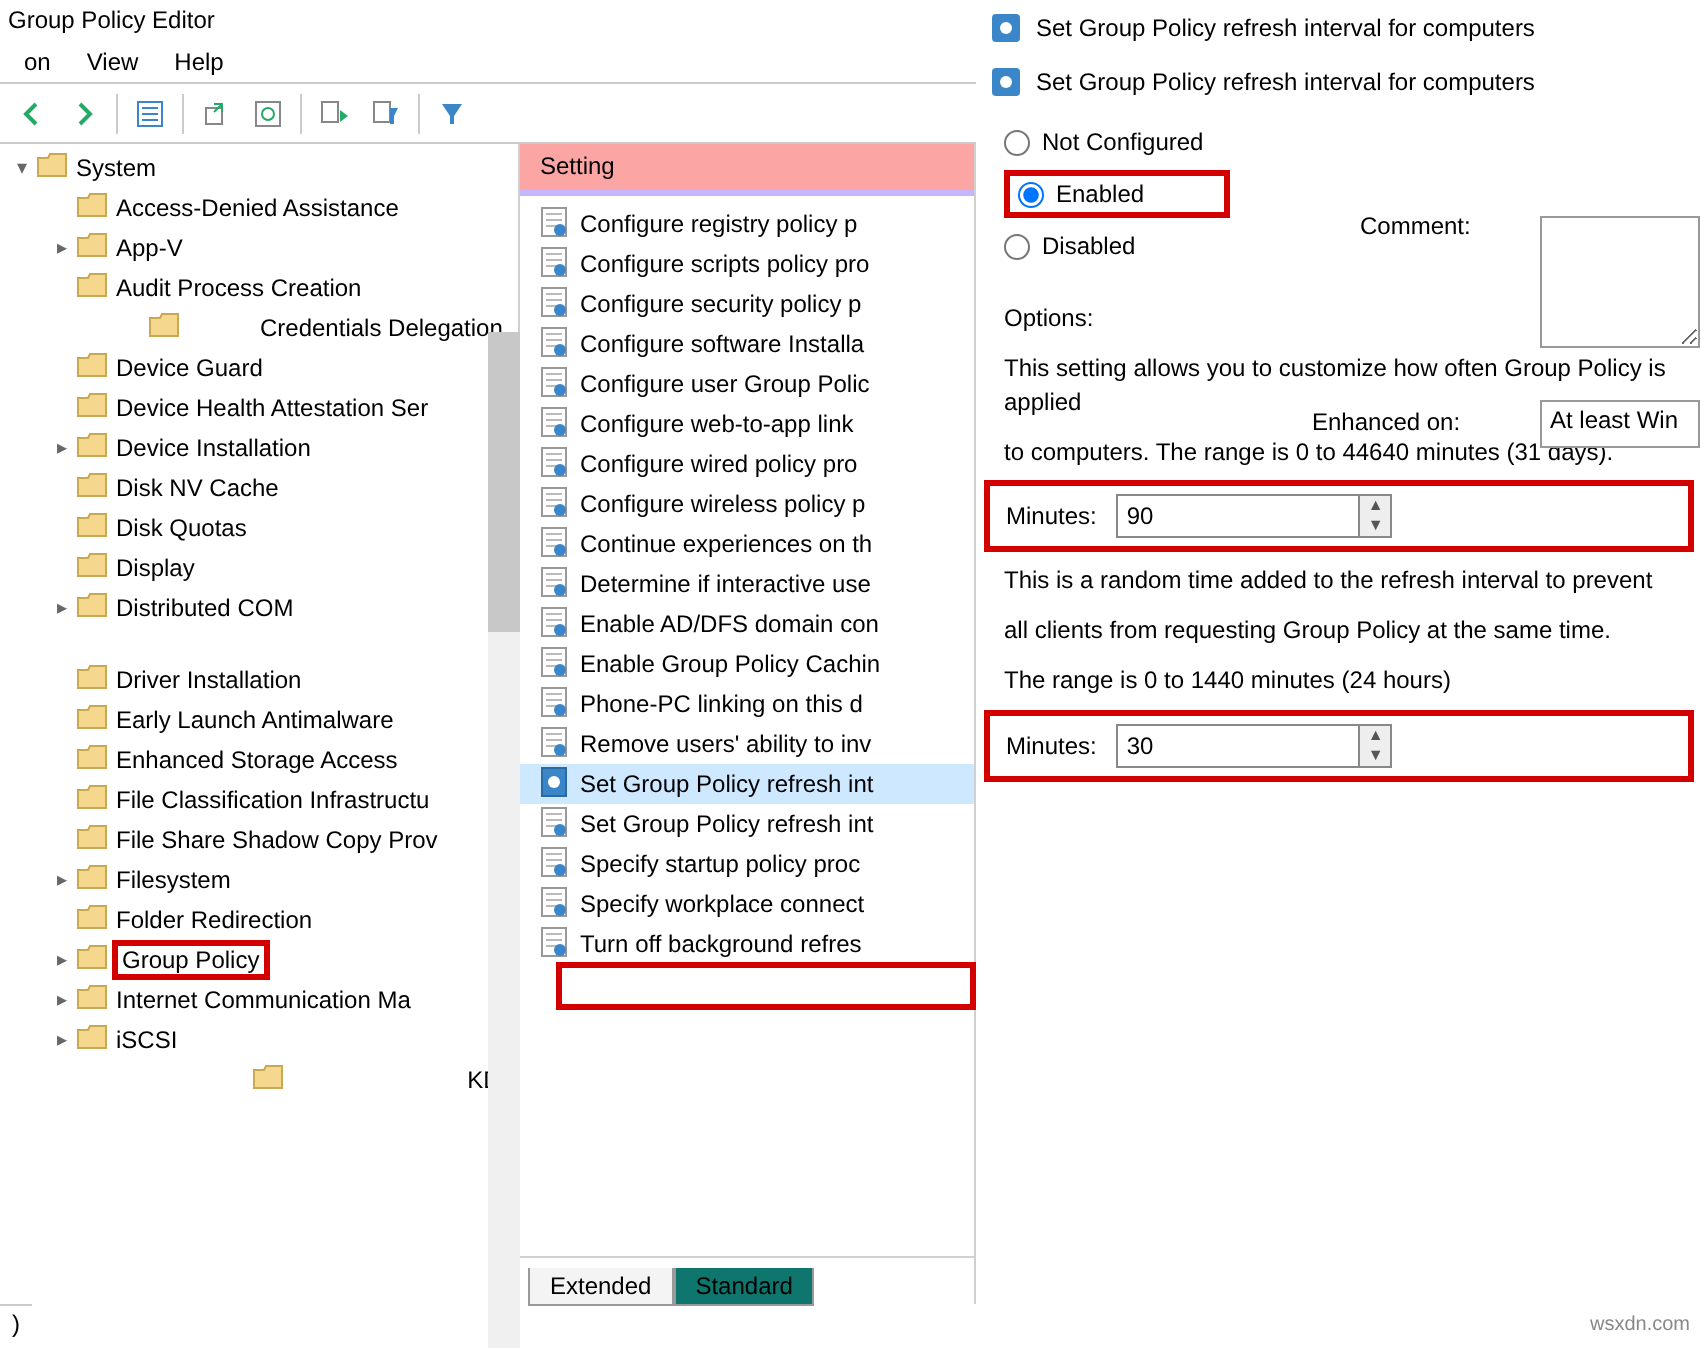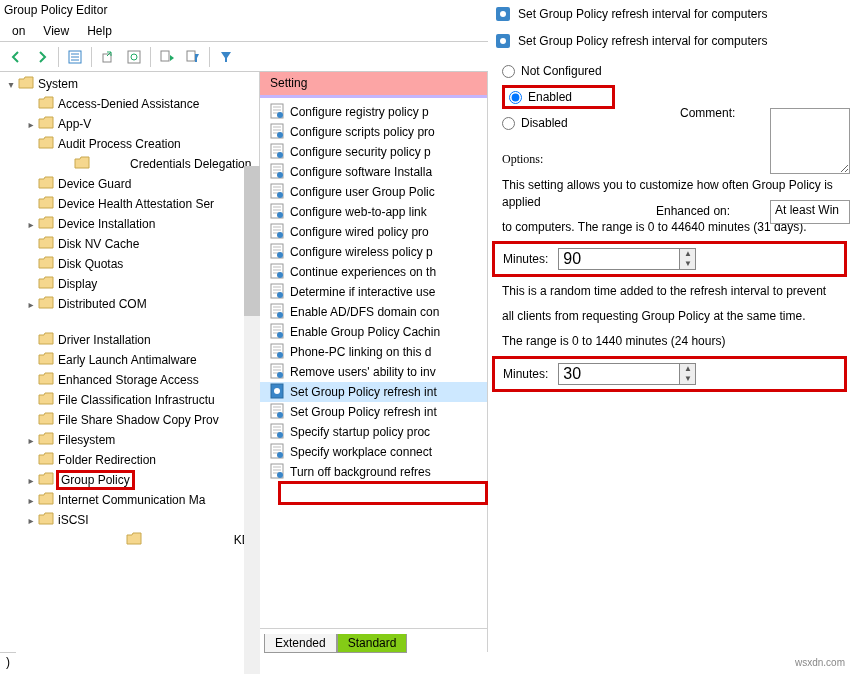--- a/index.html
+++ b/index.html
@@ -108,21 +108,21 @@
   background: #fff;
 }
 .tab {
   padding: 2px 10px;
   border: 1px solid #999;
   border-top: none;
   background: #f4f4f4;
   position: relative;
   bottom: -1px;
 }
-.tab.active { background: #84cc16; }
+.tab.active { background: #0f766e; }
 .dialog {
   position: absolute;
   left: 488px;
   top: 0;
   width: 363px;
   height: 674px;
   background: #fff;
   font-size: 12px;
 }
 .dlg-titlebar {
@@ -144,36 +144,36 @@
   display: flex; align-items: center;
   height: 26px;
   gap: 6px;
 }
 input[type=radio] { width: 13px; height: 13px; margin: 0; }
 .enabled-box { border: 3px solid #d40000; display: inline-flex; align-items: center; padding: 2px 40px 2px 4px; }
 .cmt-row { position: absolute; left: 680px; top: 106px; font-size: 12px; }
 .cmt-box { position: absolute; left: 770px; top: 108px; width: 80px; height: 66px; border: 1px solid #999; background: #fff; }
 .supp-row { position: absolute; left: 656px; top: 204px; font-size: 12px; }
 .supp-box { position: absolute; left: 770px; top: 200px; width: 80px; height: 24px; border: 1px solid #999; padding: 2px 4px; background: #fff; white-space: nowrap; overflow: hidden; }
-.options-label { padding: 16px 8px 6px 14px; font-family: Liberation Serif, serif; }
+.options-label { padding: 16px 8px 6px 14px; }
 .desc { padding: 4px 14px; line-height: 1.4; }
 .spinbox-row {
   display: flex; align-items: center;
   padding: 4px 8px;
   gap: 10px;
   border: 3px solid #d40000;
   margin: 2px 4px;
 }
 .spinbox {
   display: flex;
   border: 1px solid #888;
   height: 22px;
 }
 .spinbox input {
-  width: 120px; border: none; padding: 2px 4px; font-size: 16px; outline: none;
+  width: 120px; border: none; padding: 2px 4px; font-size: 12px; outline: none;
 }
 .spin-btns {
   width: 16px;
   border-left: 1px solid #888;
   display: flex; flex-direction: column;
   background: #eee;
 }
 .spin-btns div { flex: 1; font-size: 8px; text-align: center; line-height: 9px; color: #555; }
 .status-bar {
   position: absolute; bottom: 0; left: 0; height: 22px;

